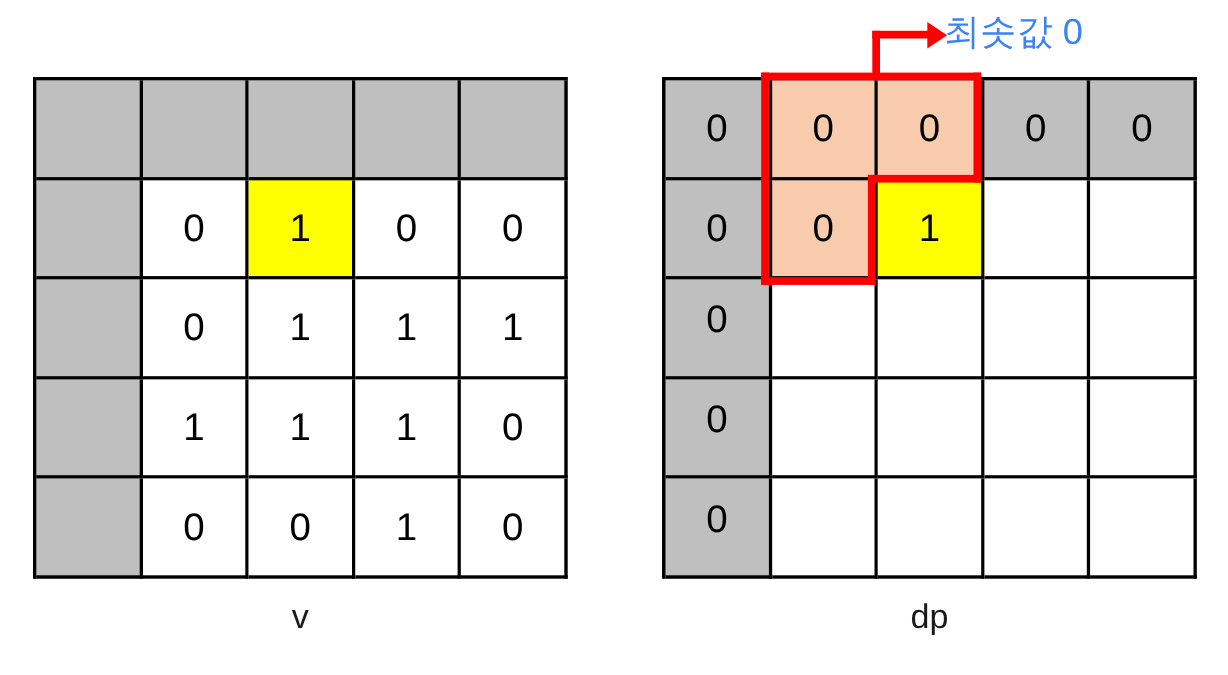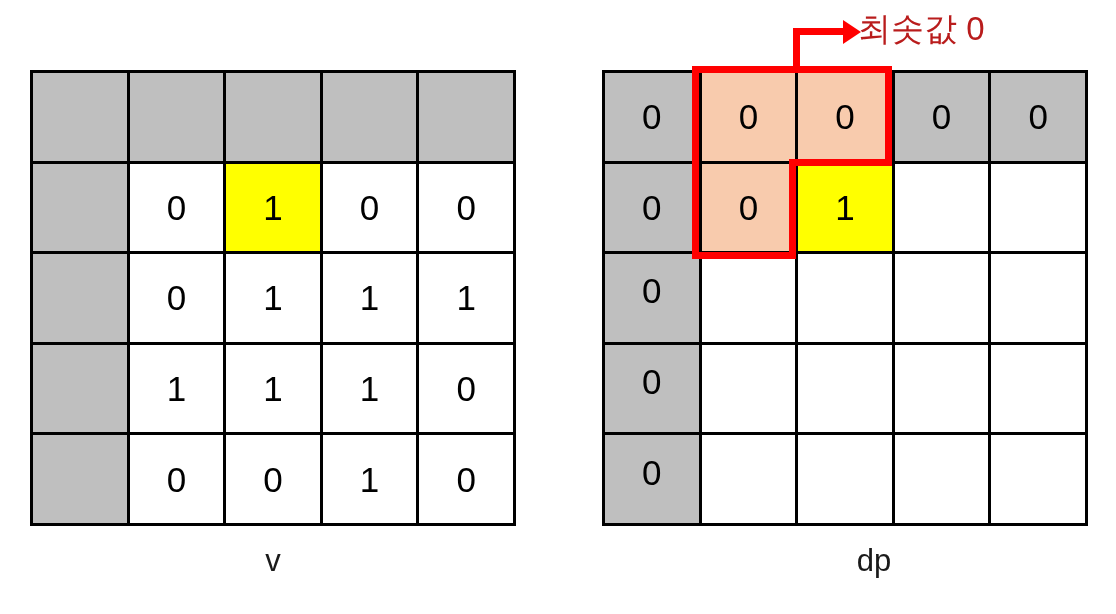--- a/index.html
+++ b/index.html
@@ -60,29 +60,29 @@
 
   
   .caption {
     position: absolute;
     font-size: 31px;
     color: #1a1a1a;
     text-align: center;
     width: 200px;
   }
   .caption.v-caption  { left: 173px; top: 543px; }
-  .caption.dp-caption { left: 774px; top: 543px; }
+  .caption.dp-caption { left: 745px; top: 543px; }
 
   
   .annot-text {
     position: absolute;
     left: 858px;
     top: 11px;
     font-size: 33px;
-    color: #b91c1c;
+    color: #3b82f6;
     white-space: nowrap;
     line-height: 1.1;
   }
   .arrowhead {
     position: absolute;
     width: 0;
     height: 0;
     border-top: 12px solid transparent;
     border-bottom: 12px solid transparent;
     border-left: 18px solid #ff0000;

